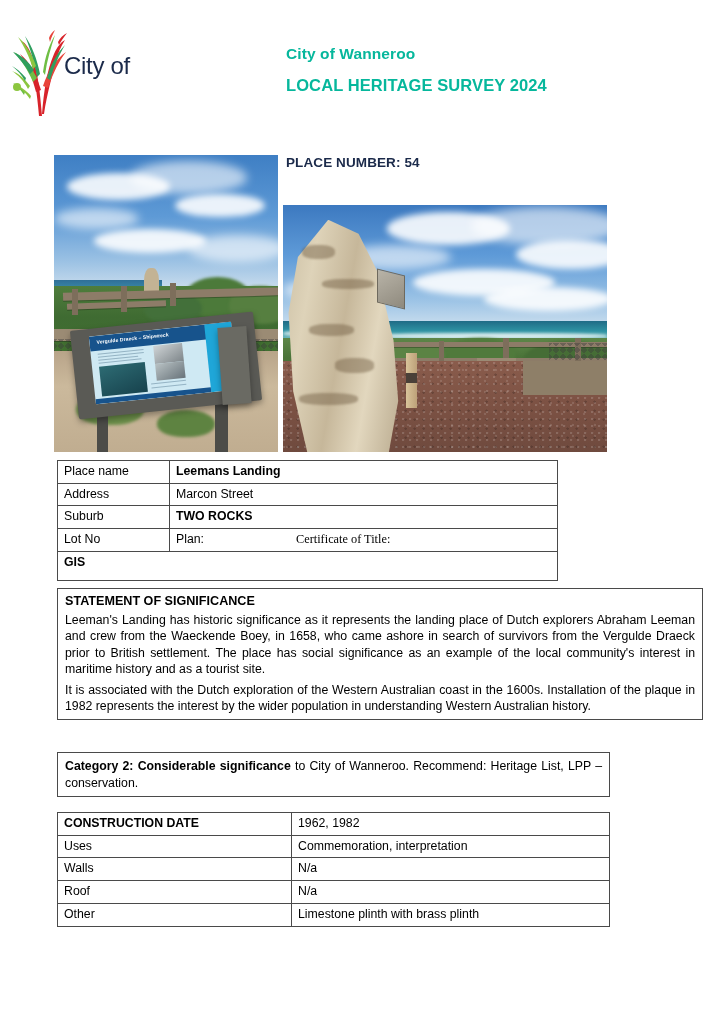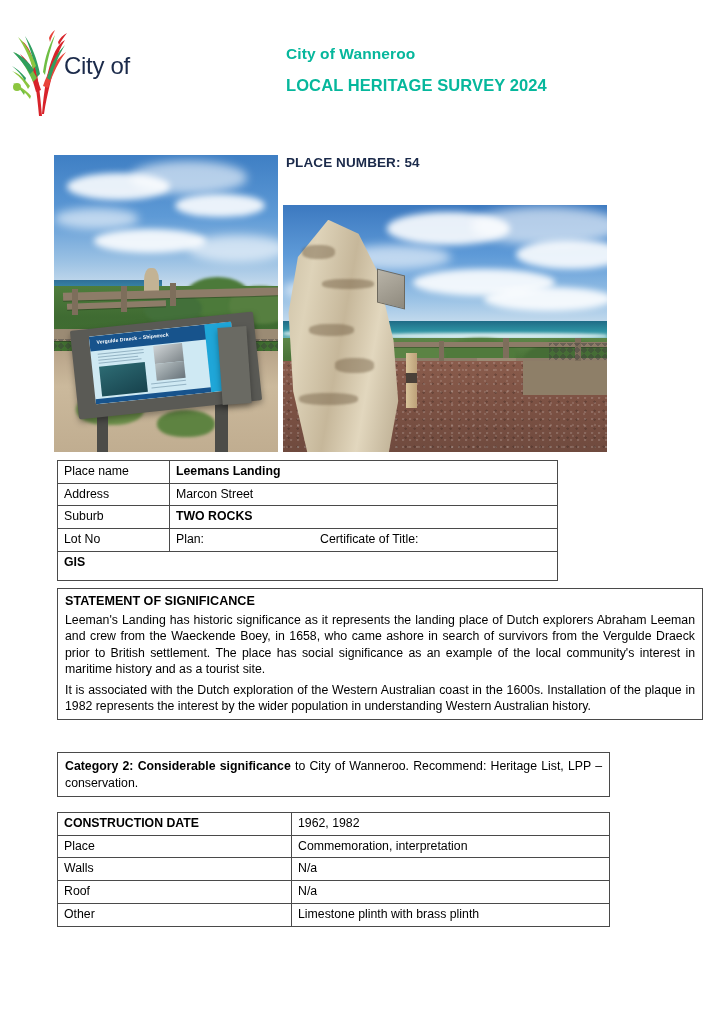--- a/index.html
+++ b/index.html
@@ -295,21 +295,22 @@
     text-align: justify;
     font-size: 12.3px;
     line-height: 1.35;
   }
 
   #construction-table { left: 57px; top: 812px; width: 553px; }
   #construction-table .ck { width: 222px; }
 
   .cert-inline {
     display: inline-block;
-    margin-left: 116px;
+    margin-left: 92px;
+    font-family: Liberation Serif, serif;
   }
   .gis-cell { height: 22px; }
 </style>
 </head>
 <body>
 
 <div class="header">
 
   <div class="logo-block">
     <svg class="logo-mark" viewBox="0 0 62 88">
@@ -486,21 +487,21 @@
 </tbody>
   </table>
 
 <table class="tbl" id="construction-table">
   <tbody>
       <tr>
     <td class="ck b">CONSTRUCTION DATE</td>
     <td>1962, 1982</td>
   </tr>
   <tr>
-    <td class="ck">Place</td>
+    <td class="ck">Uses</td>
     <td>Commemoration, interpretation</td>
   </tr>
   <tr>
     <td class="ck">Walls</td>
     <td>N/a</td>
   </tr>
   <tr>
     <td class="ck">Roof</td>
     <td>N/a</td>
   </tr>

